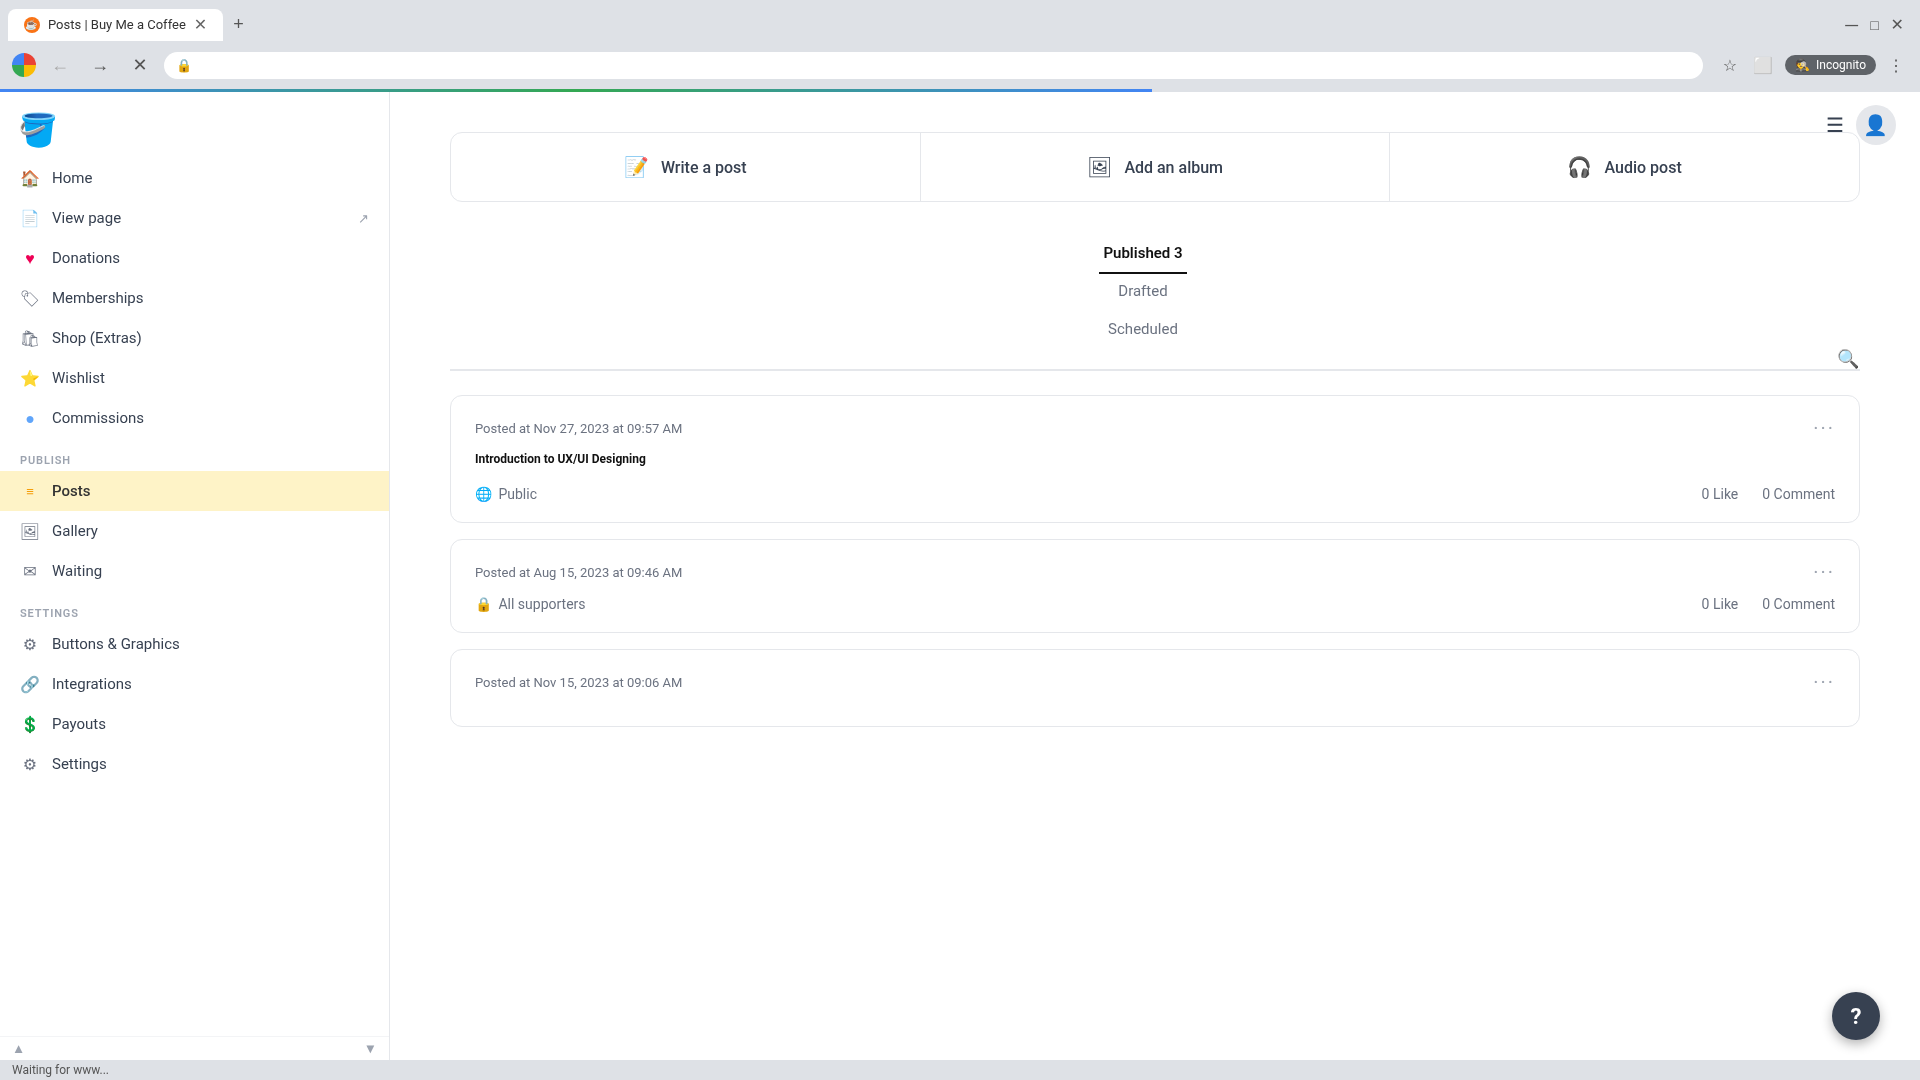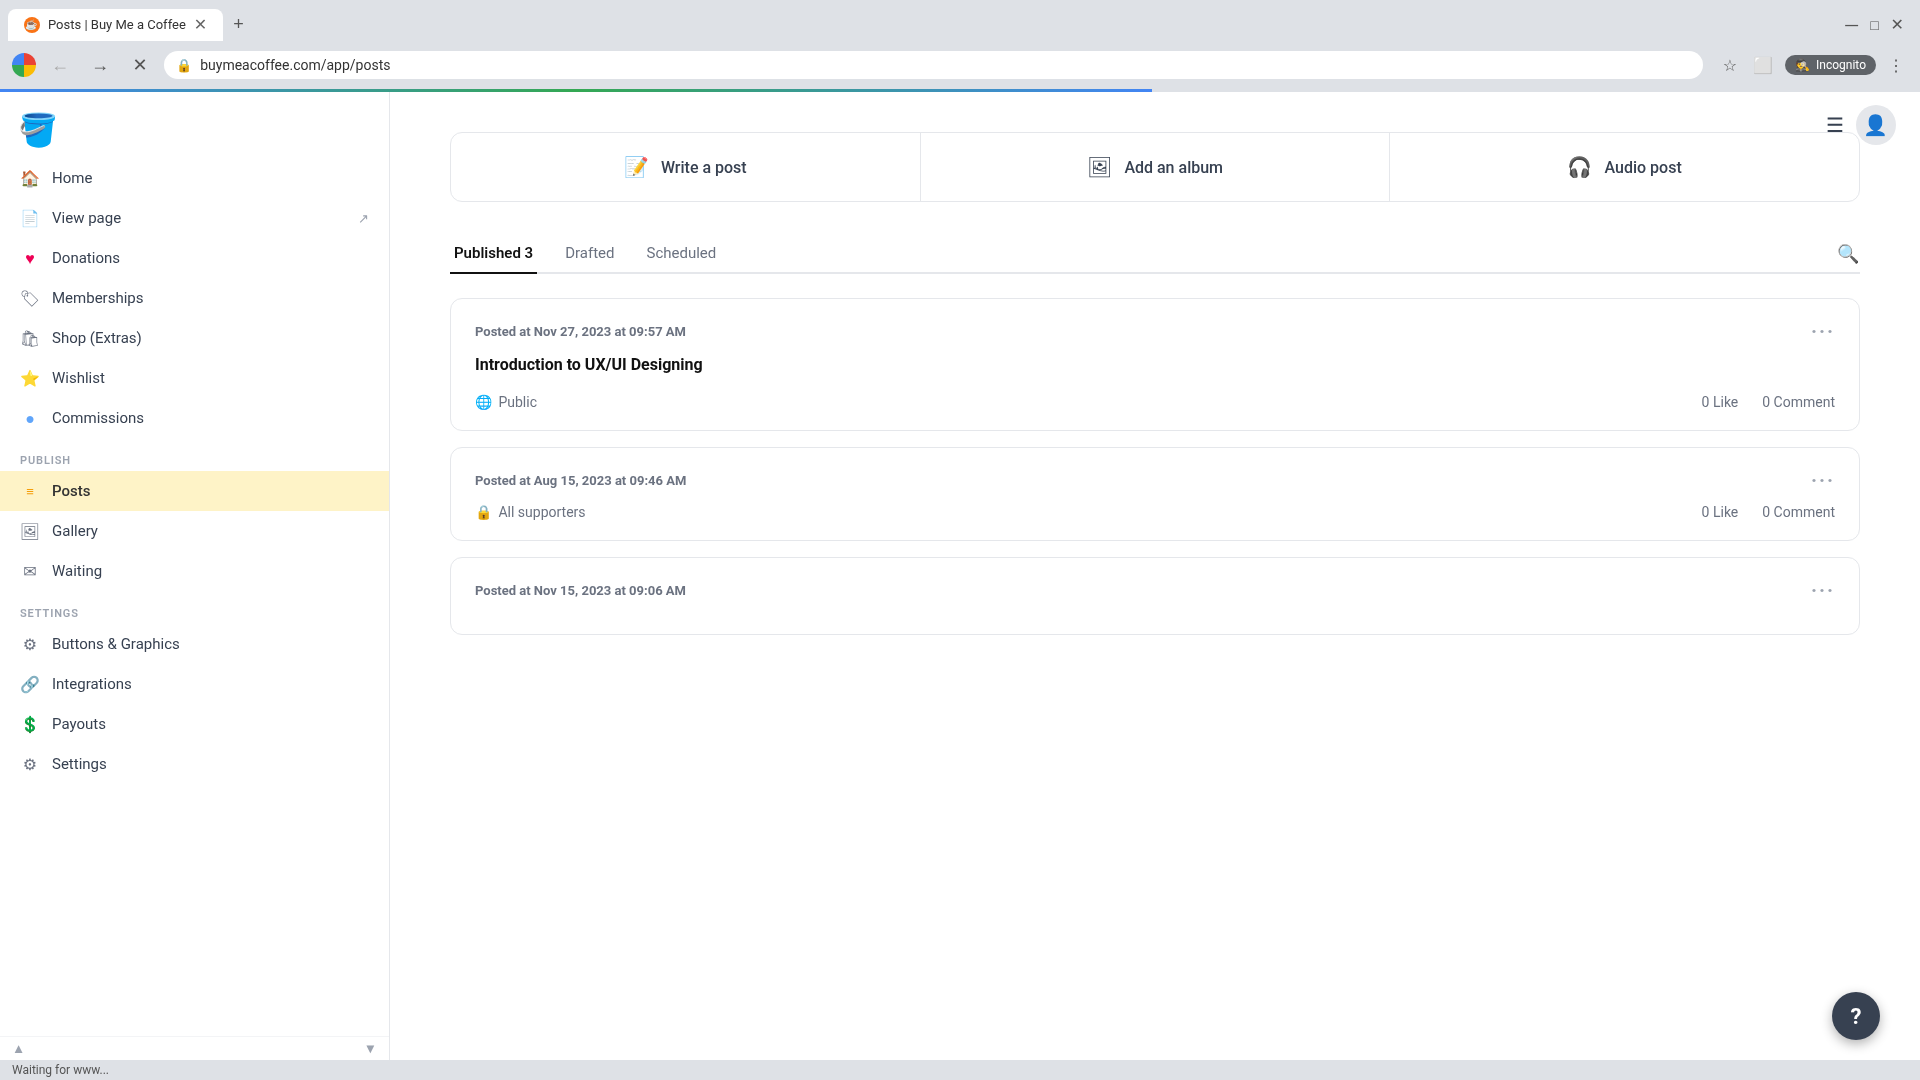--- a/index.html
+++ b/index.html
@@ -50,31 +50,31 @@
 
     .page-title { font-size: 26px; font-weight: 700; color: #111; margin-bottom: 28px; }
 
     
     .create-cards { display: flex; gap: 0; border: 1px solid #e5e7eb; border-radius: 12px; overflow: hidden; margin-bottom: 32px; }
     .create-card { flex: 1; padding: 22px 24px; display: flex; align-items: center; justify-content: center; gap: 12px; cursor: pointer; font-size: 16px; font-weight: 500; color: #374151; border-right: 1px solid #e5e7eb; transition: background 0.15s; }
     .create-card:last-child { border-right: none; }
     .create-card .card-icon { font-size: 20px; color: #374151; }
 
     
-    .tabs-row { display: flex; align-items: center; border-bottom: 2px solid #e5e7eb; margin-bottom: 24px; }
+    .tabs-row { display: flex; align-items: center; border-bottom: 2px solid #e5e7eb; margin-bottom: 24px; flex-direction: column; }
     .tab { padding: 10px 4px; margin-right: 24px; font-size: 15px; color: #6b7280; cursor: pointer; border-bottom: 2px solid transparent; margin-bottom: -2px; }
     .tab.active { color: #111; font-weight: 600; border-bottom-color: #111; }
     .tabs-search { margin-left: auto; color: #6b7280; cursor: pointer; font-size: 18px; }
 
     
     .post-card { border: 1px solid #e5e7eb; border-radius: 12px; padding: 20px 24px; margin-bottom: 16px; }
-    .post-meta { display: flex; align-items: center; justify-content: space-between; margin-bottom: 12px; font-weight: bold; }
+    .post-meta { display: flex; align-items: center; justify-content: space-between; margin-bottom: 12px; }
     .post-date { font-size: 13px; color: #6b7280; }
     .post-more { color: #9ca3af; cursor: pointer; font-size: 20px; letter-spacing: 2px; }
-    .post-title { font-size: 16px; font-weight: 700; color: #111; margin-bottom: 20px; }
+    .post-title { font-size: 12px; font-weight: 700; color: #111; margin-bottom: 20px; }
     .post-footer { display: flex; align-items: center; }
     .post-visibility { display: flex; align-items: center; gap: 6px; font-size: 14px; color: #6b7280; }
     .post-stats { margin-left: auto; display: flex; gap: 24px; font-size: 14px; color: #6b7280; }
 
     
     .app-top-right { position: fixed; top: 105px; right: 24px; display: flex; align-items: center; gap: 12px; z-index: 100; }
     .menu-btn { background: none; border: none; cursor: pointer; font-size: 20px; color: #374151; }
     .avatar { width: 40px; height: 40px; border-radius: 50%; background: #e5e7eb; overflow: hidden; display: flex; align-items: center; justify-content: center; }
 
     
@@ -108,21 +108,20 @@
 
   <div class="browser-controls">
 
     <div style="width:24px; height:24px; background: conic-gradient(#ea4335 0deg 90deg, #fbbc05 90deg 180deg, #34a853 180deg 270deg, #4285f4 270deg 360deg); border-radius:50%; flex-shrink:0;"></div>
     <button class="browser-nav-btn disabled">←</button>
     <button class="browser-nav-btn">→</button>
     <button class="browser-nav-btn">✕</button>
 
     <div class="browser-address-bar">
       <span class="lock-icon">🔒</span>
-      <span class="browser-address-url">buymeacoffee.com/app/posts</span>
     </div>
 
     <div class="browser-toolbar-icons">
       <button class="browser-toolbar-icon">☆</button>
       <button class="browser-toolbar-icon">⬜</button>
       <div class="incognito-badge">
         <span>🕵</span>
         <span>Incognito</span>
       </div>
       <button class="browser-toolbar-icon">⋮</button>

